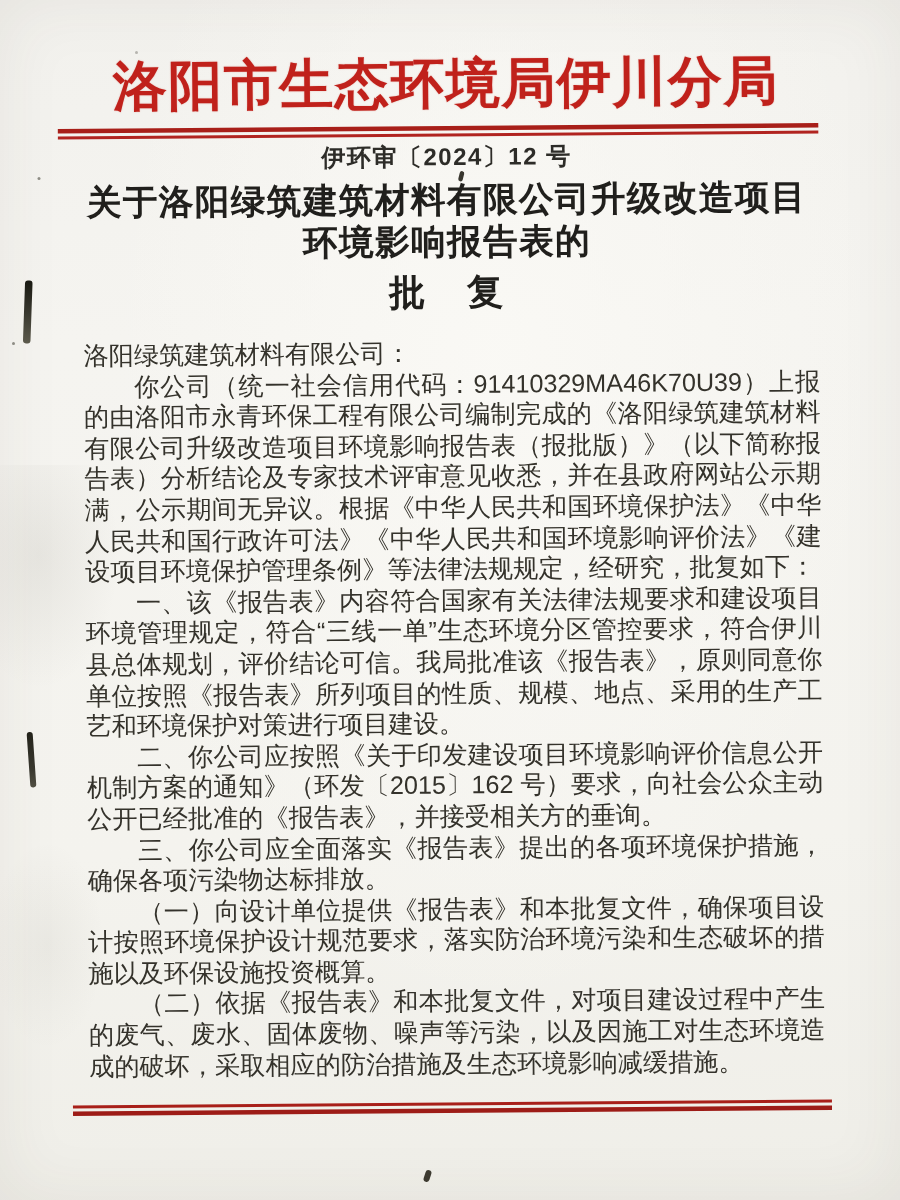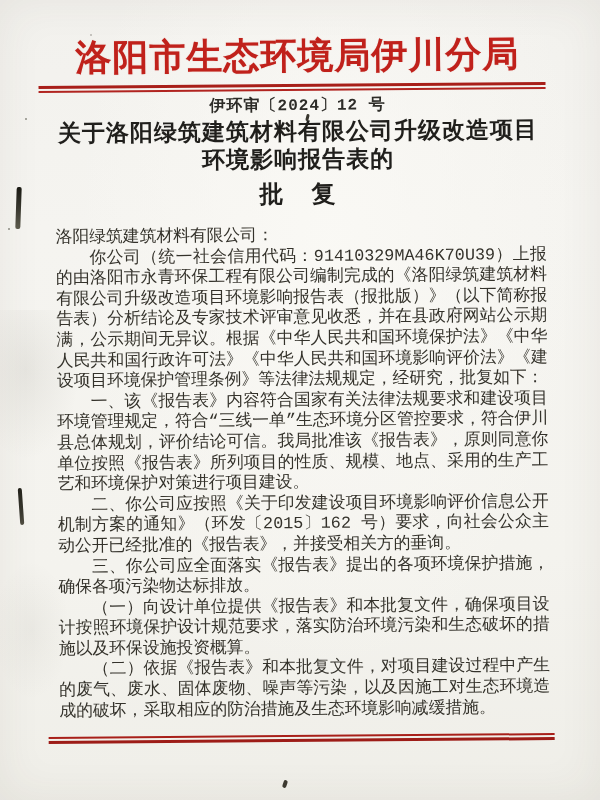--- a/index.html
+++ b/index.html
@@ -9,21 +9,21 @@
   }
   .page {
     position: relative;
     width: 600px;
     height: 800px;
     overflow: hidden;
     background:
       radial-gradient(ellipse at 55% 30%, rgba(250,249,245,0.9) 0%, rgba(250,249,245,0) 55%),
       linear-gradient(178deg, #f2f1ed 0%, #f5f4f0 28%, #f4f3ee 70%, #efeee8 100%);
     box-shadow: inset 0 0 45px rgba(70,62,48,0.07);
-    font-family: Liberation Mono, monospace;
+    font-family: Liberation Sans, sans-serif;
   }
   .content {
     position: absolute;
     inset: 0;
     transform: rotate(-0.45deg);
     transform-origin: 300px 400px;
   }
   .agency {
     position: absolute;
     top: 32px;

